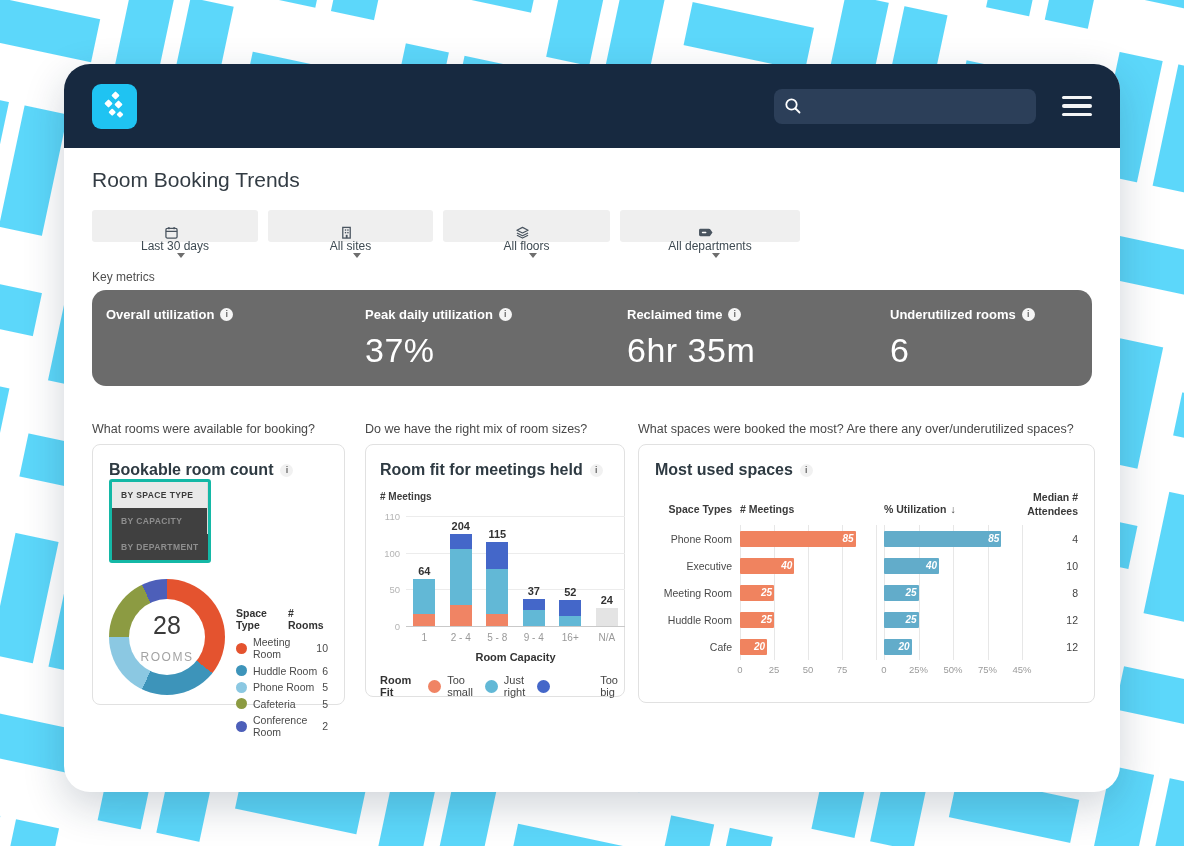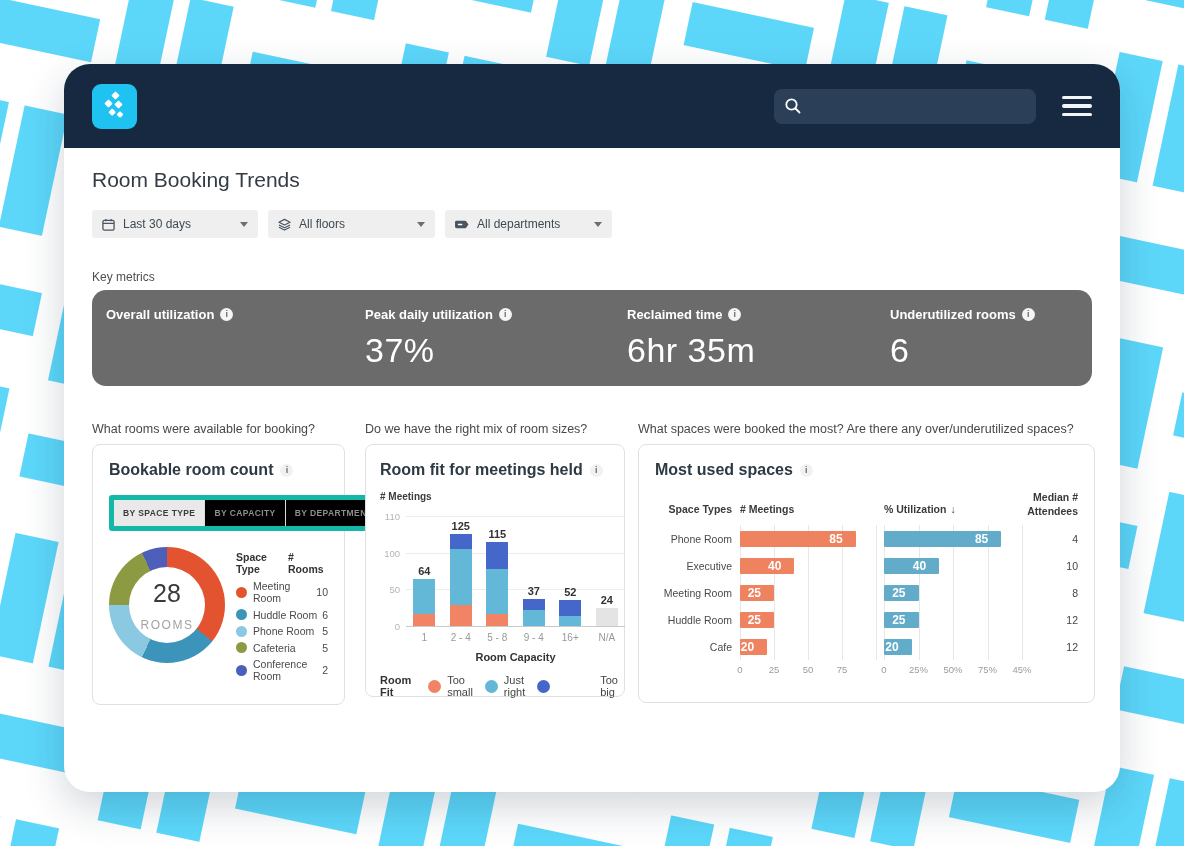--- a/index.html
+++ b/index.html
@@ -16,24 +16,24 @@
   .search{margin-left:auto;width:262px;height:35px;border-radius:8px;background:#2C3F59;
           display:flex;align-items:center;padding:0 10px;box-sizing:border-box;}
   .search input{background:transparent;border:none;outline:none;color:#fff;flex:1;
           font-size:13px;margin-left:8px;font-family:inherit;}
   .hamburger{margin-left:26px;cursor:pointer;display:flex;flex-direction:column;gap:5px;padding:4px 0;}
   .hamburger i{display:block;width:30px;height:3.5px;border-radius:2px;background:#f4f5f6;}
   
   .page-title{position:absolute;left:28px;top:104px;font-size:21px;font-weight:500;color:#333C44;}
   .filters{position:absolute;left:28px;top:146px;display:flex;gap:10px;}
   .filter-pill{height:28px;border-radius:3px;background:#EFEFEF;display:flex;align-items:center;
-          padding:4px 10px;box-sizing:border-box;cursor:pointer;color:#3E4A52;font-size:12px;}
+          padding:16px 10px;box-sizing:border-box;cursor:pointer;color:#3E4A52;font-size:12px;flex-direction:column;}
   .filter-pill .f-icon{display:flex;margin-right:8px;color:#4a5560;}
   .filter-pill .f-label{flex:1;}
-  .f1{width:166px}.f2{width:165px}.f3{width:167px}.f4{width:167px}
+  .f1{width:166px}.f2{width:165px}.f3{width:167px}.f4{width:180px}
   .caret{width:0;height:0;border-left:4.5px solid transparent;border-right:4.5px solid transparent;
          border-top:5px solid #6e6e6e;margin-left:12px;}
   .km-label{position:absolute;left:28px;top:206px;font-size:12px;color:#4F4F4F;}
   .metrics-bar{position:absolute;left:28px;top:226px;width:1000px;height:96px;border-radius:14px;
           background:#6B6B6B;display:grid;grid-template-columns:259px 262px 263px 1fr;
           padding:17px 0 0 14px;box-sizing:border-box;color:#fff;}
   .metric-label{font-size:13px;font-weight:600;display:flex;align-items:center;gap:6px;}
   .metric-value{font-size:34px;font-weight:300;margin-top:9px;letter-spacing:.5px;}
   .info{display:inline-block;width:13px;height:13px;border-radius:50%;background:#c9c9c9;color:#fff;
         font-size:9px;font-weight:700;text-align:center;line-height:13px;cursor:pointer;
@@ -41,33 +41,33 @@
   .info.light{background:#f1f1f1;color:#6b6b6b;}
   .question{position:absolute;top:358px;font-size:12.5px;color:#484848;}
   
   .card{position:absolute;top:380px;background:#fff;border:1px solid #E1E1E1;border-radius:8px;
         box-sizing:border-box;}
   .card-title{font-size:16px;font-weight:700;color:#2E3A42;display:flex;align-items:center;gap:7px;}
   #card1{left:28px;width:253px;height:261px;padding:16px;}
   #card2{left:301px;width:260px;height:253px;padding:16px 14px;}
   #card3{left:574px;width:457px;height:259px;padding:16px;}
   
-  .tabs{margin-top:16px;display:flex;border:5px solid #14b8a6;border-radius:3px;overflow:hidden;width:fit-content;}
-  .tab{font-size:8.5px;font-weight:700;letter-spacing:.4px;color:#8E8E8E;background:#000000;
+  .tabs{margin-top:0;display:flex;border:3px solid #14b8a6;border-radius:3px;overflow:hidden;width:fit-content;flex-direction:column;}
+  .tab{font-size:8.5px;font-weight:700;letter-spacing:.4px;color:#8E8E8E;background:#404040;
        padding:8px 9px;cursor:pointer;border-right:1px solid #DCDCDC;white-space:nowrap;}
   .tab:last-child{border-right:none;}
   .tab.active{background:#E9E9E9;color:#3B3B3B;}
   .donut-row{display:flex;margin-top:16px;}
   .donut{width:116px;height:116px;border-radius:50%;position:relative;flex:none;}
   .donut-hole{position:absolute;left:20px;top:20px;width:76px;height:76px;border-radius:50%;background:#fff;
        display:flex;flex-direction:column;align-items:center;justify-content:center;}
   .donut-num{font-size:25px;color:#3A3A3A;}
   .donut-cap{font-size:12px;color:#A3A3A3;letter-spacing:1.5px;margin-top:10px;}
   .legend{margin-left:11px;margin-top:4px;width:116px;font-size:10.5px;color:#4A4A4A;}
-  .legend-head{display:flex;font-weight:700;color:#333;margin-bottom:5px;}
+  .legend-head{display:flex;font-weight:700;color:#333;margin-bottom:5px;margin-top:24px;}
   .legend-head span:last-child{margin-left:auto;}
   .legend-row{display:flex;align-items:center;margin-bottom:4.5px;}
   .legend-dot{width:11px;height:11px;border-radius:50%;margin-right:6px;flex:none;}
   .legend-val{margin-left:auto;}
   
   .ylab{font-size:10px;font-weight:700;color:#3D3D3D;margin-top:12px;}
   .plot2{position:relative;margin-top:14px;margin-left:26px;width:219px;height:110px;
          border-bottom:1px solid #C9C9C9;}
   .hgrid{position:absolute;left:0;right:0;height:1px;background:#ECECEC;}
   .ytick{position:absolute;left:-28px;width:22px;text-align:right;font-size:9.5px;color:#B5B5B5;
@@ -93,21 +93,21 @@
   .c3-head .h-att{position:absolute;right:0;top:0;width:56px;text-align:right;line-height:1.3;}
   .sort-arrow{font-weight:400;color:#555;}
   .c3-plot{position:relative;margin-top:4px;}
   .vline{position:absolute;top:0;bottom:0;width:1px;background:#E7E7E7;}
   .c3-rows{position:relative;}
   .c3-row{display:flex;align-items:center;height:27px;position:relative;}
   .c3-label{width:77px;text-align:right;padding-right:8px;font-size:10.5px;color:#4A4A4A;flex:none;}
   .c3-meet{width:136px;flex:none;}
   .c3-util{width:138px;flex:none;margin-left:8px;}
   .hbar{height:16px;border-radius:1px;display:flex;align-items:center;justify-content:flex-end;
-        color:#fff;font-size:12px;font-weight:700;padding-right:13px;box-sizing:border-box;}
+        color:#fff;font-size:10px;font-weight:700;padding-right:2px;box-sizing:border-box;font-style:italic;}
   .c3-att{flex:1;text-align:right;font-size:10.5px;color:#444;}
   .c3-ticks{position:relative;height:14px;margin-top:4px;font-size:9.5px;color:#9B9B9B;}
   .c3-ticks span{position:absolute;transform:translateX(-50%);}
 </style>
 </head>
 <body>
 
 <div class="bg">
   <svg width="1184" height="846" xmlns="http://www.w3.org/2000/svg">
     <defs>
@@ -163,20 +163,34 @@
           <svg width="13" height="13" viewBox="0 0 14 14" fill="none">
             <rect x="1" y="2.5" width="12" height="10.5" rx="1.5" stroke="#4a5560" stroke-width="1.4"></rect>
             <line x1="1" y1="5.8" x2="13" y2="5.8" stroke="#4a5560" stroke-width="1.4"></line>
             <line x1="4.2" y1="1" x2="4.2" y2="3.5" stroke="#4a5560" stroke-width="1.4"></line>
             <line x1="9.8" y1="1" x2="9.8" y2="3.5" stroke="#4a5560" stroke-width="1.4"></line>
           </svg>
         </span>
         <span class="f-label">Last 30 days</span>
         <span class="caret"></span>
       </div>
+      <div class="filter-pill f2">
+        <span class="f-icon">
+          <svg width="13" height="13" viewBox="0 0 14 14" fill="none">
+            <rect x="3" y="1.5" width="8" height="11.5" stroke="#4a5560" stroke-width="1.4"></rect>
+            <rect x="5.2" y="3.6" width="1.5" height="1.5" fill="#4a5560"></rect>
+            <rect x="7.8" y="3.6" width="1.5" height="1.5" fill="#4a5560"></rect>
+            <rect x="5.2" y="6.4" width="1.5" height="1.5" fill="#4a5560"></rect>
+            <rect x="7.8" y="6.4" width="1.5" height="1.5" fill="#4a5560"></rect>
+            <rect x="6.2" y="9.5" width="2" height="3.5" fill="#4a5560"></rect>
+          </svg>
+        </span>
+        <span class="f-label">All sites</span>
+        <span class="caret"></span>
+      </div>
       <div class="filter-pill f3">
         <span class="f-icon">
           <svg width="13" height="13" viewBox="0 0 14 14" fill="none">
             <path d="M7 1.5 13 4.5 7 7.5 1 4.5Z" stroke="#4a5560" stroke-width="1.3" stroke-linejoin="round"></path>
             <path d="M1 7.5 7 10.5 13 7.5" stroke="#4a5560" stroke-width="1.3" stroke-linejoin="round"></path>
             <path d="M1 10 7 13 13 10" stroke="#4a5560" stroke-width="1.3" stroke-linejoin="round"></path>
           </svg>
         </span>
         <span class="f-label">All floors</span>
         <span class="caret"></span>
@@ -298,21 +312,21 @@
         <div class="ytick" style="top: 0px;">110</div>
         <div class="slots">
           <div class="slot">
             <div class="bar-total">64</div>
             <div class="vbar">
               <div style="height: 12.4667px; background: rgb(240, 132, 100);"></div>
               <div style="height: 34.4667px; background: rgb(98, 184, 214);"></div>
             </div>
           </div>
           <div class="slot">
-            <div class="bar-total">125</div>
+            <div class="bar-total">204</div>
             <div class="vbar">
               <div style="height: 20.5333px; background: rgb(240, 132, 100);"></div>
               <div style="height: 56.4667px; background: rgb(98, 184, 214);"></div>
               <div style="height: 14.6667px; background: rgb(68, 103, 201);"></div>
             </div>
           </div>
           <div class="slot">
             <div class="bar-total">115</div>
             <div class="vbar">
               <div style="height: 11.7333px; background: rgb(240, 132, 100);"></div>

